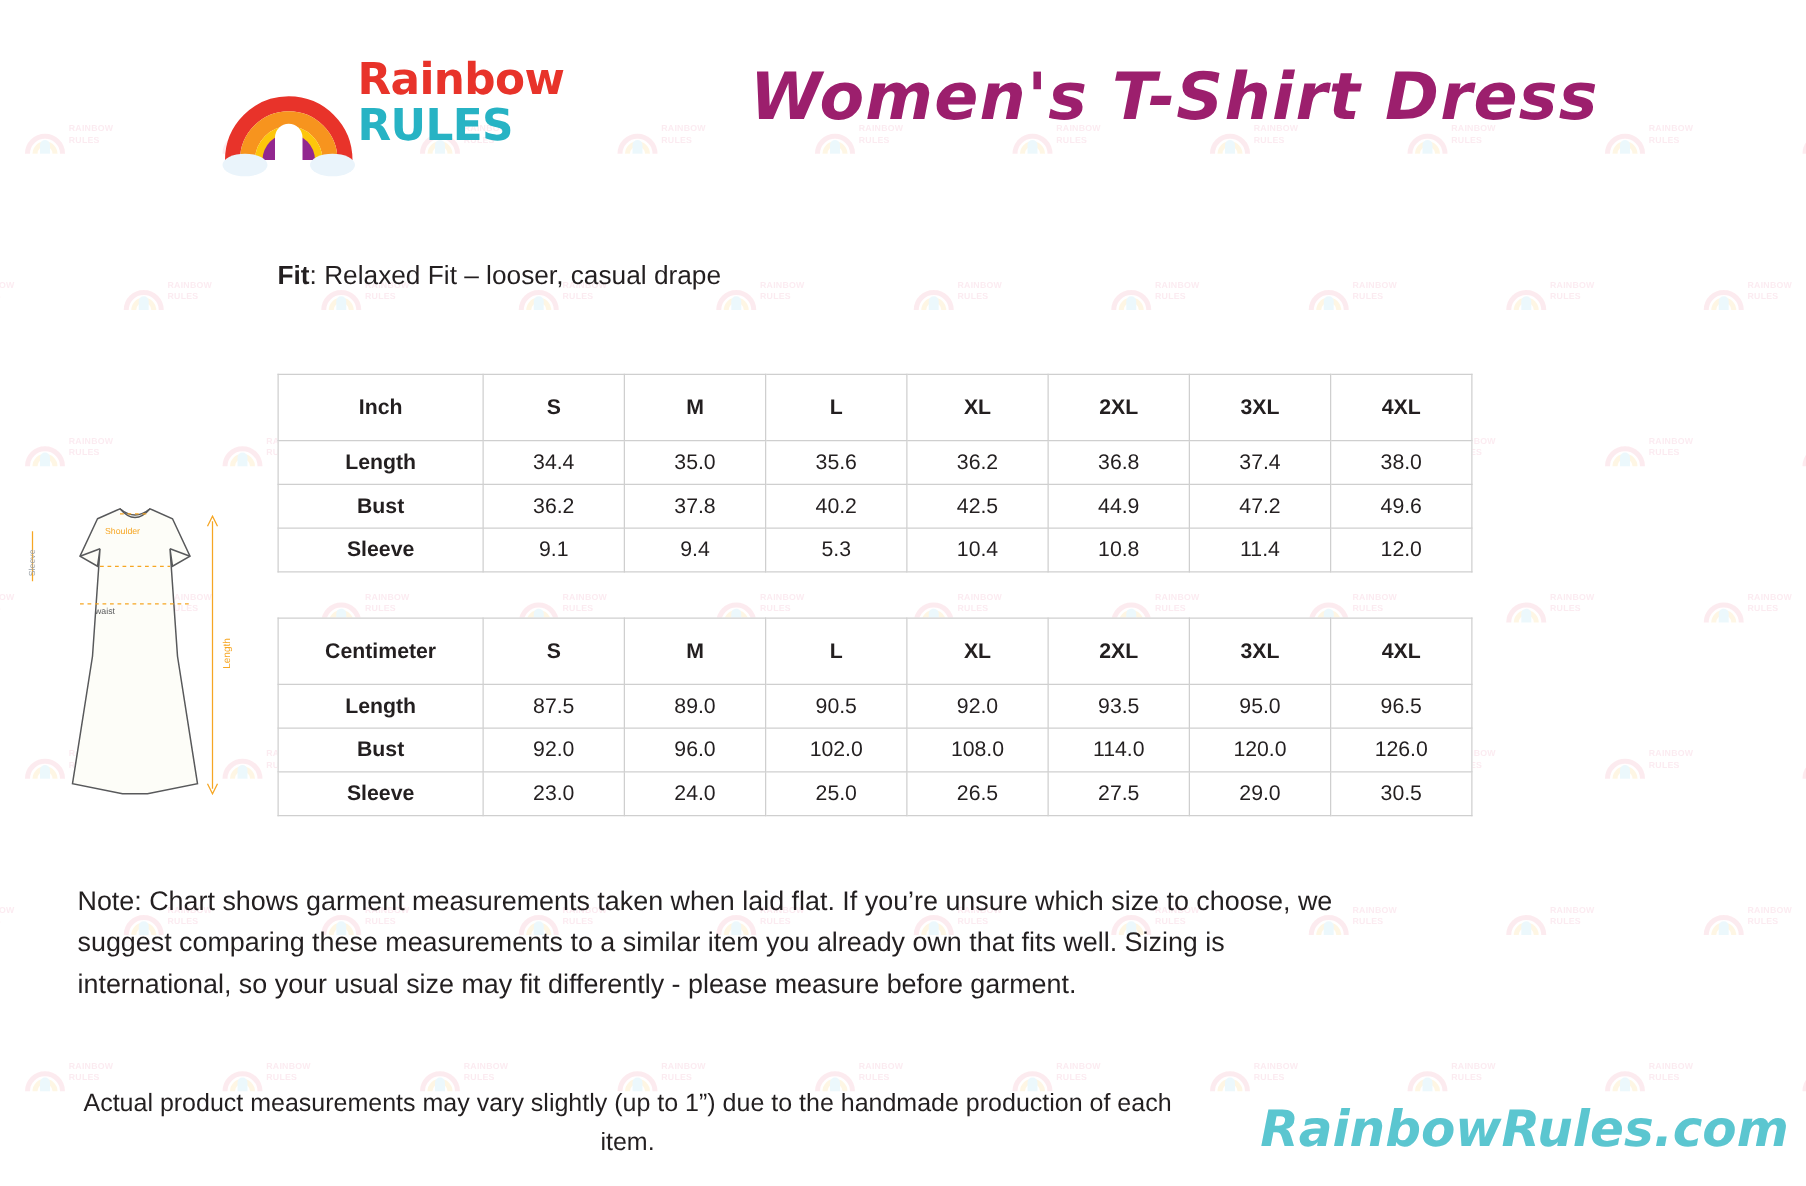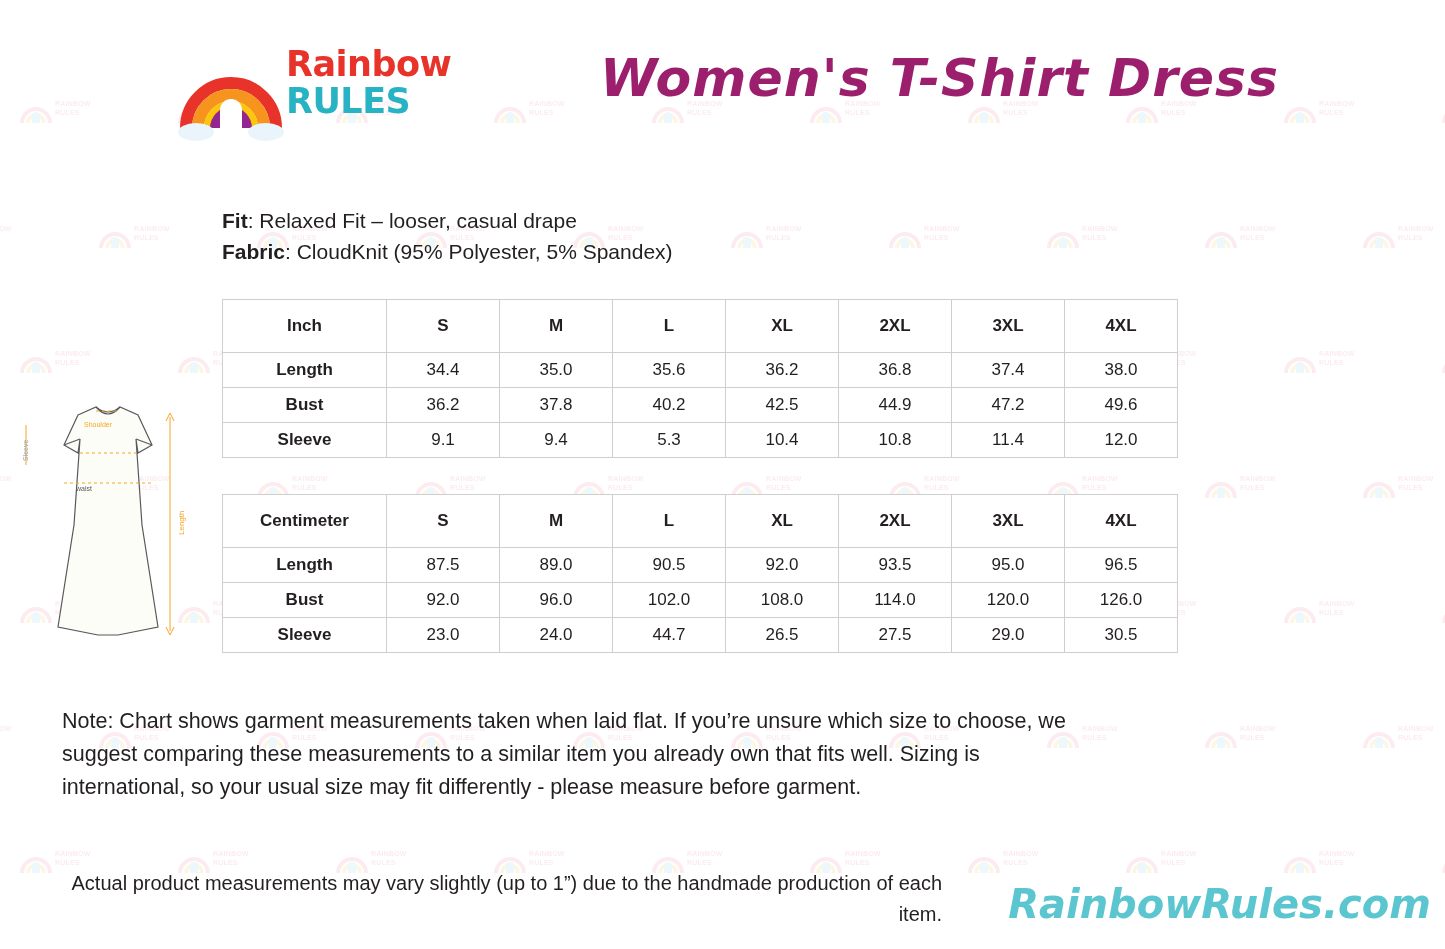--- a/index.html
+++ b/index.html
@@ -160,21 +160,21 @@
     text-align: left;
   }
   .note b { font-weight: normal; }
 
   .disclaimer {
     position: absolute;
     left: 62px;
     top: 868px;
     width: 880px;
     z-index: 2;
-    text-align: right;
+    text-align: center;
     font-size: 20px;
     line-height: 31px;
     color: #231f20;
   }
 
   .footer-brand {
     position: absolute;
     right: 14px;
     bottom: 22px;
     z-index: 2;
@@ -896,23 +896,20 @@
       <span class="l2">RULES</span>
     </div>
   </div>
 
   <div class="title">Women's T-Shirt Dress</div>
 </div>
 
 <div class="intro">
   <div>
     <b>Fit</b><span>: Relaxed Fit – looser, casual drape</span>
-  </div>
-  <div>
-    <b>Fabric</b><span>: CloudKnit (95% Polyester, 5% Spandex)</span>
   </div>
 </div>
 
 <div class="dress-figure">
   <svg width="190" height="260" viewBox="0 0 190 260">
     <g stroke="#58595b" fill="#fdfdf8" stroke-width="1.2">
 
       <path d="M60 20 L78 12 Q90 22 102 12 L120 20 L134 50 L120 58 L118 44
                L124 130 L140 232 L100 240 L80 240 L40 232 L56 130 L62 44 L60 58 L46 50 Z"></path>
 
@@ -1040,21 +1037,21 @@
           <td>102.0</td>
           <td>108.0</td>
           <td>114.0</td>
           <td>120.0</td>
           <td>126.0</td>
         </tr>
         <tr>
           <th>Sleeve</th>
           <td>23.0</td>
           <td>24.0</td>
-          <td>44.7</td>
+          <td>25.0</td>
           <td>26.5</td>
           <td>27.5</td>
           <td>29.0</td>
           <td>30.5</td>
         </tr>
       </tbody>
     </table>
   </div>
 
 <div class="note">

